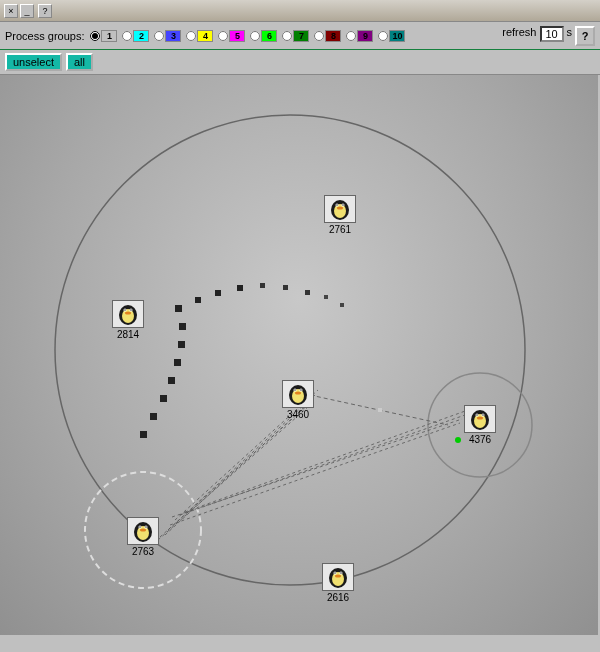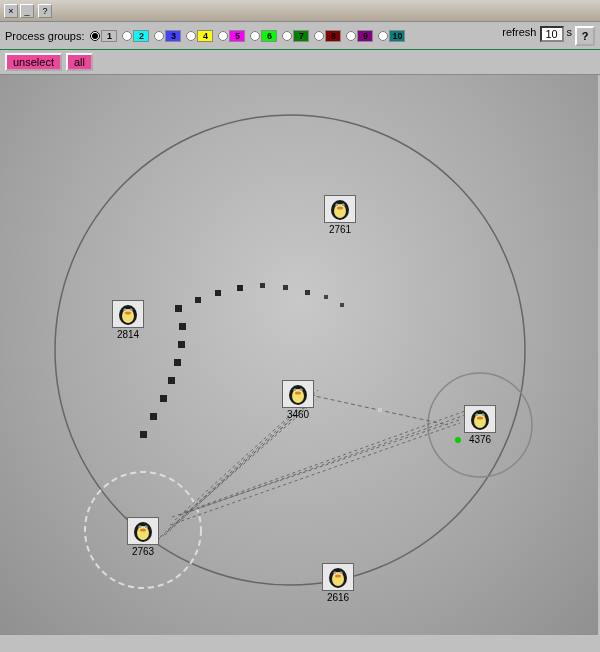--- a/index.html
+++ b/index.html
@@ -73,21 +73,21 @@
 
     .action-bar {
       background: #c0c0c0;
       padding: 3px 5px;
       display: flex;
       align-items: center;
       gap: 4px;
       border-bottom: 1px solid #888;
     }
     .action-btn {
-      background: #ec4899;
+      background: #14b8a6;
       border: 2px outset #fff;
       padding: 1px 6px;
       font-size: 11px;
       cursor: pointer;
     }
 
     .main-canvas {
       position: relative;
       width: 598px;
       height: 560px;

